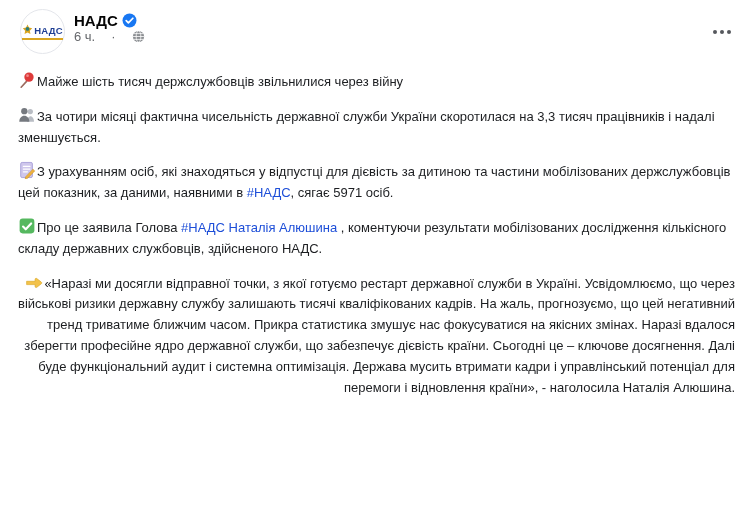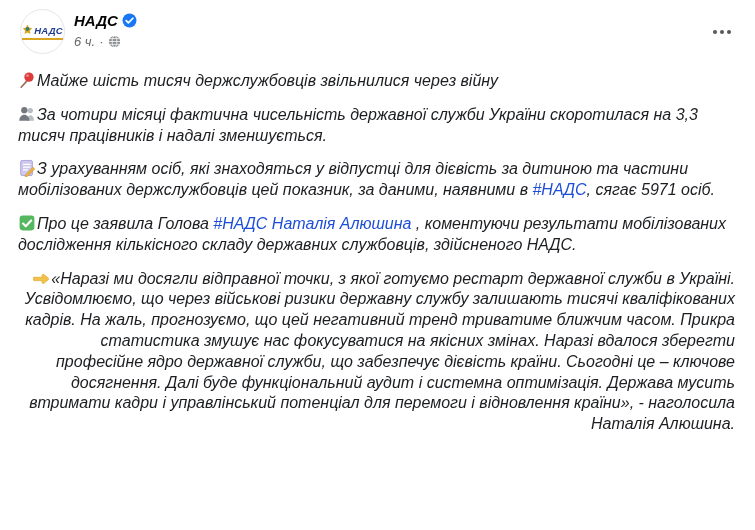--- a/index.html
+++ b/index.html
@@ -2,45 +2,45 @@
 <html><head>
 <meta charset="utf-8">
 <style>
   * { margin:0; padding:0; box-sizing:border-box; }
   html,body { background:#fff; }
   body {
     width:755px; height:530px; overflow:hidden;
     font-family:"Liberation Sans","DejaVu Sans",sans-serif;
     color:#050505;
   }
-  .post { position:relative; width:755px; height:530px; padding:8px 20px 0 18px; background:#fff;font-style:italic; }
+  .post { position:relative; width:755px; height:530px; padding:8px 20px 0 18px; background:#fff; }
 
   
   .header { position:relative; height:52px; }
   .avatar {
     position:absolute; left:2px; top:1px; width:45px; height:45px;
     border-radius:50%; border:1px solid #e4e6eb; background:#fff;
     display:flex; align-items:center; justify-content:center; cursor:pointer;
   }
   .avatar-inner { display:flex; align-items:center; gap:1px; border-bottom:2px solid #d9a520; padding-bottom:1px; }
   .avatar-text { font-size:9.5px; font-weight:700; color:#1f3f94; letter-spacing:.2px; }
   .meta { position:absolute; left:56px; top:4px; }
   .name-row { display:flex; align-items:center; }
   .author { font-size:15px; font-weight:700; color:#050505; cursor:pointer; }
   .verified { margin-left:4px; display:inline-flex; }
-  .time-row { margin-top:5px; display:flex; align-items:center; gap:4px; color:#65676b; font-size:13px; }
+  .time-row { display:flex; align-items:center; gap:16px; color:#65676b; font-size:13px; }
   .time-row .ts { cursor:pointer; }
   .menu {
     position:absolute; right:0; top:18px; display:flex; gap:3px; padding:4px; cursor:pointer;
   }
   .menu i { width:4px; height:4px; border-radius:50%; background:#55585d; }
 
   
   .post-body { padding-top:11px; }
-  .para { font-size:16px; line-height:20.8px; margin-bottom:13px; color:#1c1e21; }
+  .para { font-size:13px; line-height:20.8px; margin-bottom:13px; color:#1c1e21; }
   .para:last-child { margin-bottom:0;text-align:right; }
   .emoji { display:inline-block; width:18px; height:18px; vertical-align:-3px; margin-right:1px; }
   .emoji svg { width:18px; height:18px; display:block; }
   .plink { color:#1d4ed8; text-decoration:none; cursor:pointer; }
 </style>
 </head>
 <body>
 
 <div class="post">
 

